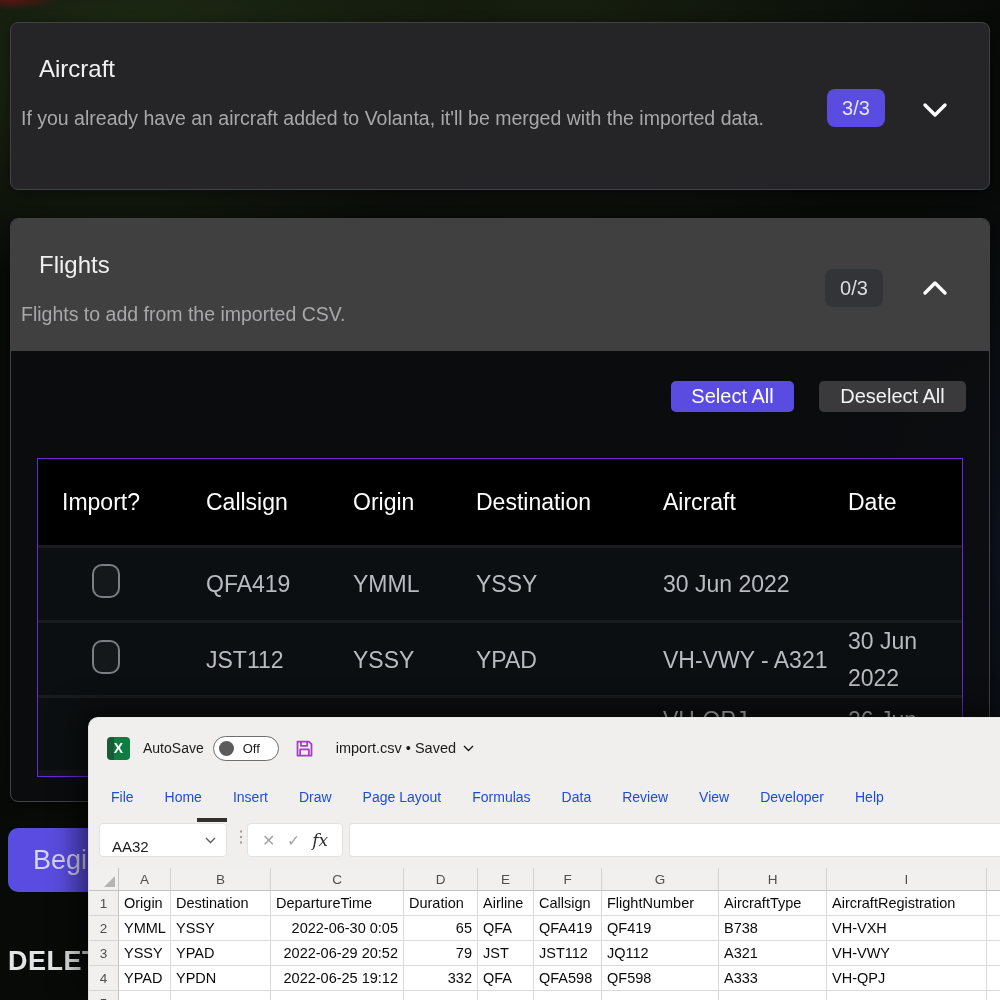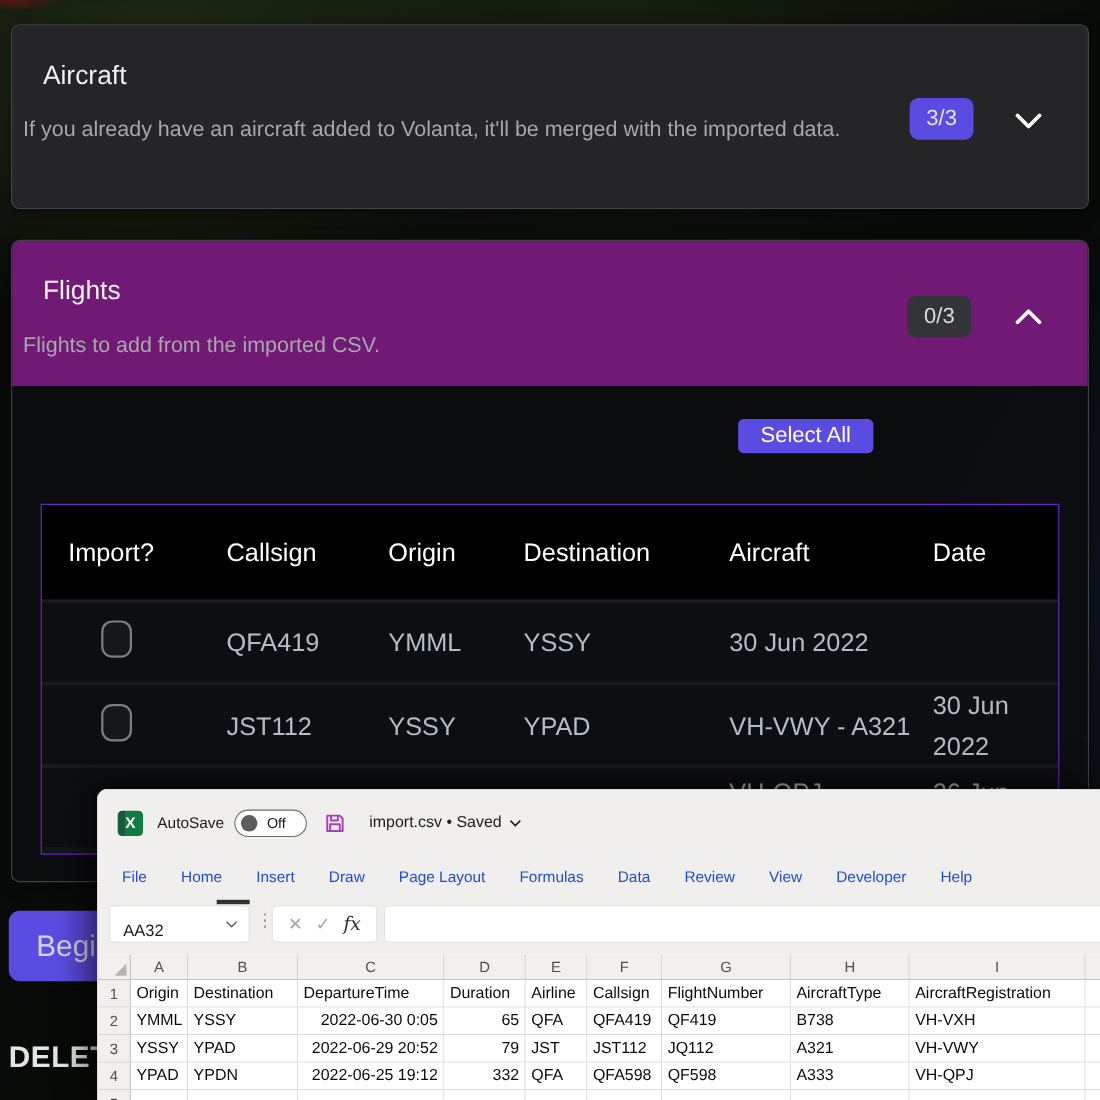--- a/index.html
+++ b/index.html
@@ -12,21 +12,21 @@
       radial-gradient(520px 320px at 12% 6%, rgba(48,68,28,.60), transparent 70%),
       radial-gradient(640px 360px at 55% 0%, rgba(36,52,22,.50), transparent 72%),
       radial-gradient(320px 520px at 100% 55%, rgba(18,30,62,.38), transparent 72%),
       radial-gradient(420px 320px at 30% 75%, rgba(28,40,20,.30), transparent 72%),
       #080a08;
   }
 
   
   .panel { position:absolute; left:10px; width:980px; border:1px solid #424245;
     border-radius:8px; box-shadow:0 3px 14px rgba(0,0,0,.45); overflow:hidden; z-index:1; }
-  .panel-head { position:relative; background:#701a75; }
+  .panel-head { position:relative; background:#404040; }
   .p-title { position:absolute; left:28px; top:32px; font-size:24px; color:#f0f0f1; font-weight:400; }
   .p-desc  { position:absolute; left:10px; top:76px; max-width:750px; font-size:19.5px;
     line-height:39px; color:#a8a8ab; }
   .badge { position:absolute; width:58px; height:38px; border-radius:8px;
     display:flex; align-items:center; justify-content:center; font-size:20px; }
   .badge.purple { background:#5a4ce0; color:#e5e5e5; }
   .badge.dark   { background:#323437; color:#dddddf; }
   .chev { position:absolute; width:28px; height:22px; cursor:pointer; }
 
   #aircraft-panel { top:22px; height:168px; background:#252527; }
@@ -131,20 +131,21 @@
   <div class="panel-head">
     <div class="p-title">Flights</div>
     <div class="p-desc">Flights to add from the imported CSV.</div>
     <div class="badge dark">0/3</div>
     <svg class="chev" viewBox="0 0 28 22">
       <polyline points="4,16 14,6 24,16" fill="none" stroke="#fff" stroke-width="3.4" stroke-linecap="round" stroke-linejoin="round"></polyline>
     </svg>
   </div>
 
   <button class="btn" id="select-all">Select All</button>
+  <button class="btn" id="deselect-all">Deselect All</button>
 
   <div class="vtable">
     <div class="vhead">
       <div class="vcell">Import?</div>
       <div class="vcell">Callsign</div>
       <div class="vcell">Origin</div>
       <div class="vcell">Destination</div>
       <div class="vcell">Aircraft</div>
       <div class="vcell">Date</div>
     </div>

